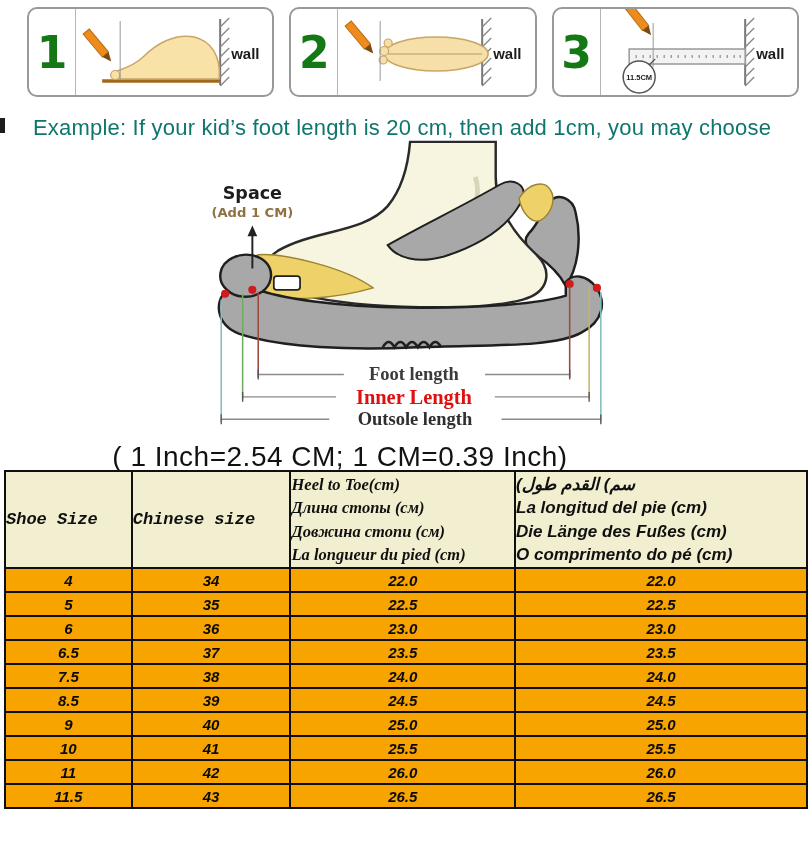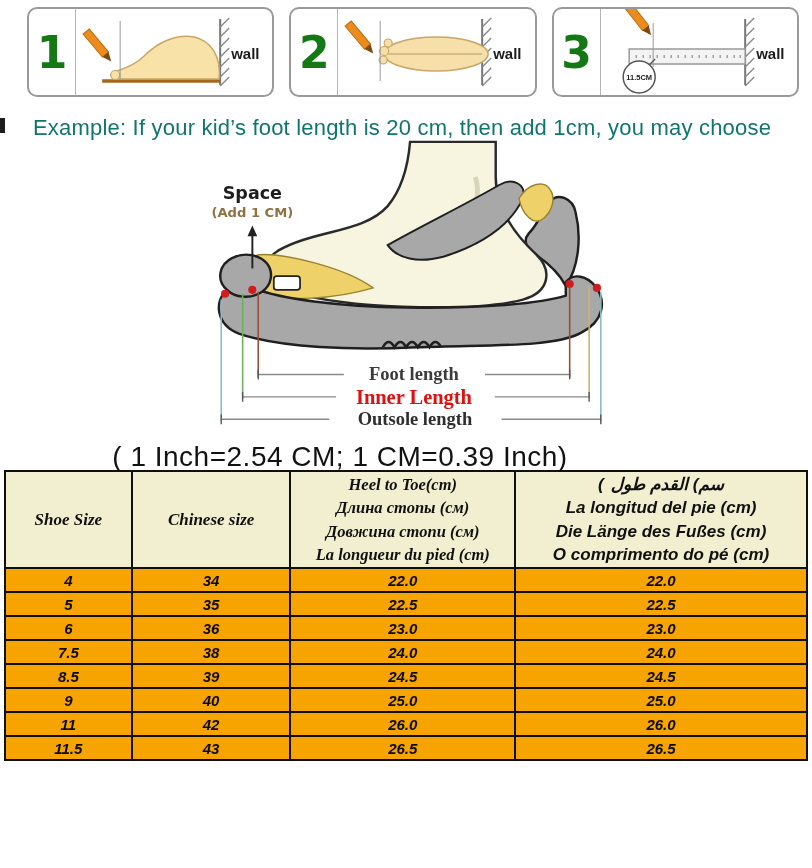--- a/index.html
+++ b/index.html
@@ -23,22 +23,22 @@
   .diagram-wrap{position:absolute;top:138px;left:186px;width:452px;height:292px;}
   .lbl-serif{font-family:"Liberation Serif",serif;font-weight:bold;}
   .lbl-space{font-family:"DejaVu Sans",sans-serif;font-weight:bold;}
 
   
   .conversion{position:absolute;top:441px;left:0;width:680px;text-align:center;font-size:28px;color:#121212;letter-spacing:.5px;}
 
   
   .size-table{position:absolute;top:470px;left:4px;width:804px;border-collapse:collapse;table-layout:fixed;}
   .size-table th,.size-table td{border:2.6px solid #0f0f0f;padding:0;}
-  .size-table thead th{background:#F1EFCF;height:95px;vertical-align:middle;text-align:center;color:#101010;}
-  .th-sans{font-family:Liberation Serif, serif;font-style:italic;font-weight:bold;font-size:17px;}
+  .size-table thead th{background:#F1EFCF;height:95px;vertical-align:middle;text-align:left;color:#101010;}
+  .th-sans{font-family:Liberation Mono, monospace;font-style:italic;font-weight:bold;font-size:17px;}
   .hl-serif{font-family:"Liberation Serif",serif;font-style:italic;font-weight:bold;font-size:16.5px;line-height:1.4;color:#101010;}
   .hl-sans{font-family:"Liberation Sans","DejaVu Sans",sans-serif;font-style:italic;font-weight:bold;font-size:17px;line-height:1.38;color:#101010;}
   .size-table tbody td{background:#F7A401;height:22px;text-align:center;vertical-align:middle;
     font-family:"Liberation Sans",sans-serif;font-style:italic;font-weight:bold;font-size:15px;color:#0a0a0a;}
 </style>
 </head>
 <body>
 
 <div class="sheet">
 
@@ -223,21 +223,21 @@
       <tr>
         <th class="th-sans">Shoe Size</th>
         <th class="th-sans">Chinese size</th>
         <th>
             <div class="hl-serif">Heel to Toe(cm)</div>
             <div class="hl-serif">Длина стопы (см)</div>
             <div class="hl-serif">Довжина стопи (см)</div>
             <div class="hl-serif">La longueur du pied (cm)</div>
           </th>
         <th>
-            <div class="hl-sans"><span dir="ltr" style="unicode-bidi: isolate;">(</span><span dir="rtl" style="unicode-bidi: isolate; margin-left: 7px;">طول</span> <span dir="rtl" style="unicode-bidi: isolate;">القدم</span> <span dir="ltr" style="unicode-bidi: isolate;">(</span><span dir="rtl" style="unicode-bidi: isolate;">سم</span></div>
+            <div class="hl-sans"><span dir="ltr" style="unicode-bidi: isolate;">(</span><span dir="rtl" style="unicode-bidi: isolate;">طول</span> <span dir="rtl" style="unicode-bidi: isolate;">القدم</span> <span dir="ltr" style="unicode-bidi: isolate;">(</span><span dir="rtl" style="unicode-bidi: isolate;">سم</span></div>
             <div class="hl-sans">La longitud del pie (cm)</div>
             <div class="hl-sans">Die Länge des Fußes (cm)</div>
             <div class="hl-sans">O comprimento do pé (cm)</div>
           </th>
       </tr>
     </thead>
     <tbody>
         <tr>
           <td>4</td>
           <td>34</td>
@@ -250,38 +250,50 @@
           <td>22.5</td>
           <td>22.5</td>
         </tr>
         <tr>
           <td>6</td>
           <td>36</td>
           <td>23.0</td>
           <td>23.0</td>
         </tr>
         <tr>
+          <td>6.5</td>
+          <td>37</td>
+          <td>23.5</td>
+          <td>23.5</td>
+        </tr>
+        <tr>
           <td>7.5</td>
           <td>38</td>
           <td>24.0</td>
           <td>24.0</td>
         </tr>
         <tr>
           <td>8.5</td>
           <td>39</td>
           <td>24.5</td>
           <td>24.5</td>
         </tr>
         <tr>
           <td>9</td>
           <td>40</td>
           <td>25.0</td>
           <td>25.0</td>
         </tr>
         <tr>
+          <td>10</td>
+          <td>41</td>
+          <td>25.5</td>
+          <td>25.5</td>
+        </tr>
+        <tr>
           <td>11</td>
           <td>42</td>
           <td>26.0</td>
           <td>26.0</td>
         </tr>
         <tr>
           <td>11.5</td>
           <td>43</td>
           <td>26.5</td>
           <td>26.5</td>

